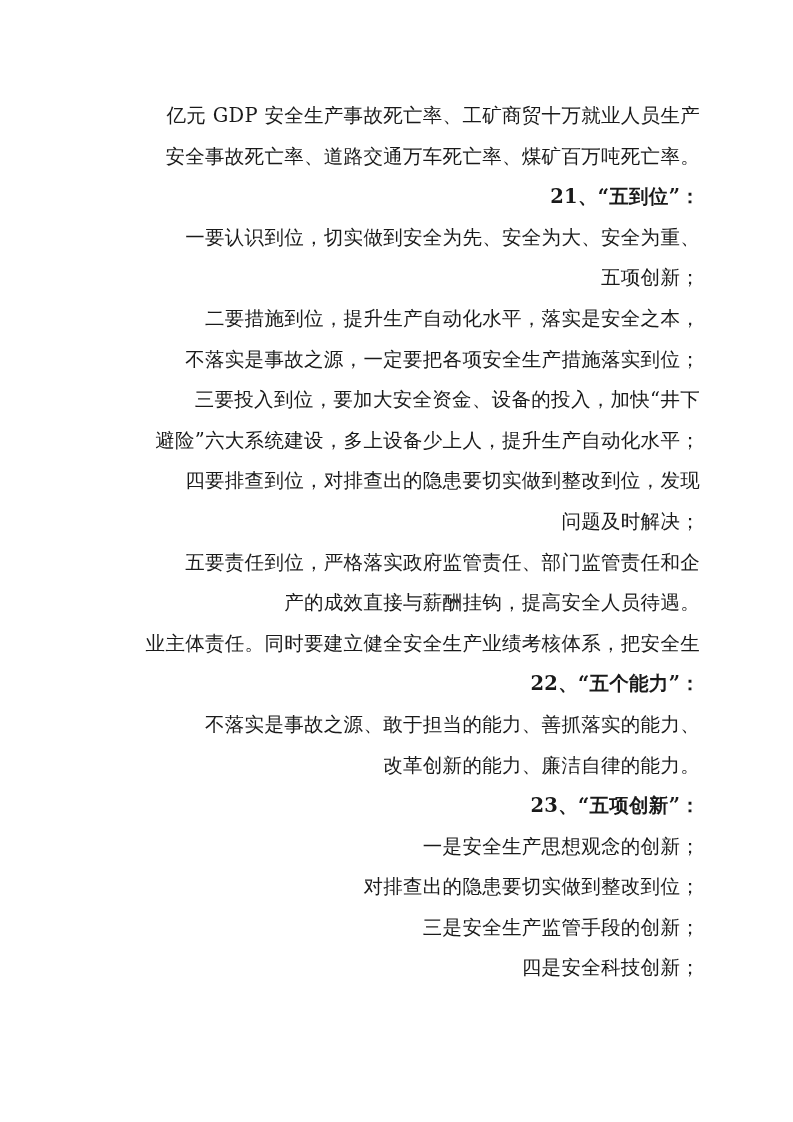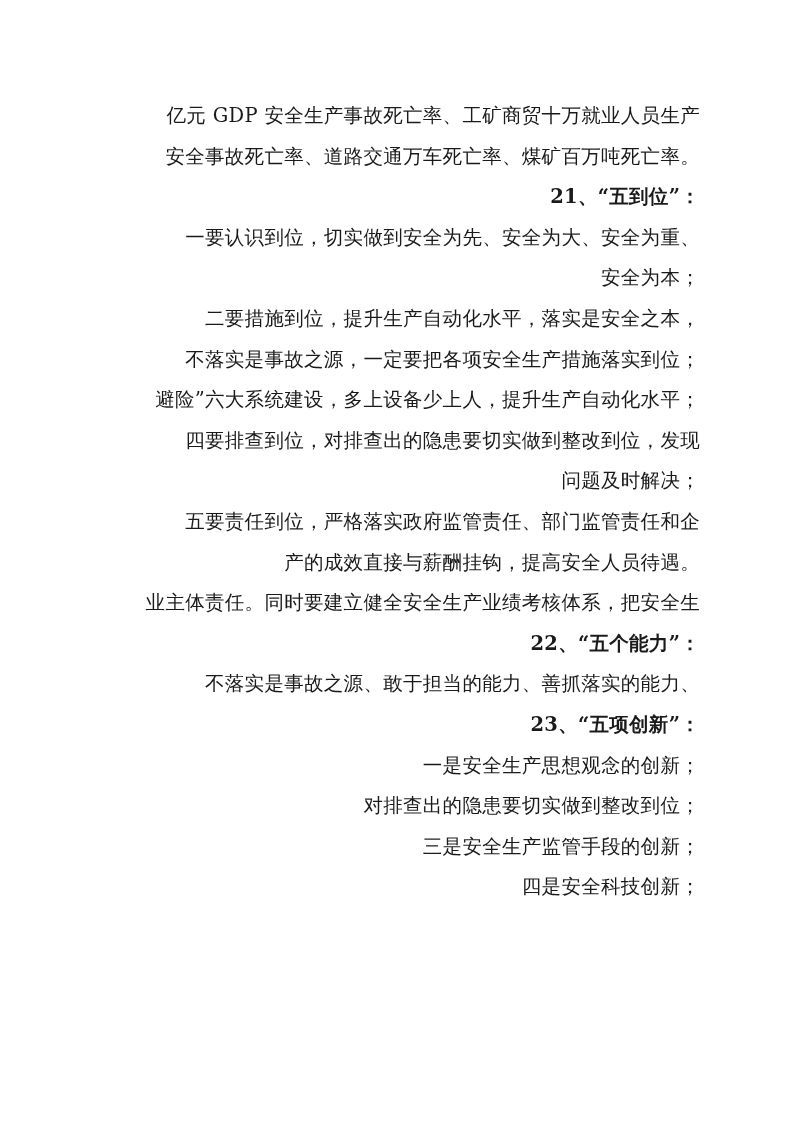--- a/index.html
+++ b/index.html
@@ -12,29 +12,31 @@
   .heading.indent { padding-left: 30px; }
 </style>
 </head>
 <body>
 
 <div class="page">
   <div class="line indent">亿元 GDP 安全生产事故死亡率、工矿商贸十万就业人员生产</div>
   <div class="line">安全事故死亡率、道路交通万车死亡率、煤矿百万吨死亡率。</div>
   <div class="line indent heading">21、“五到位”：</div>
   <div class="line indent">一要认识到位，切实做到安全为先、安全为大、安全为重、</div>
-  <div class="line">安全为本；</div>
+  <div class="line">五项创新；</div>
   <div class="line indent">二要措施到位，提升生产自动化水平，落实是安全之本，</div>
   <div class="line">不落实是事故之源，一定要把各项安全生产措施落实到位；</div>
+  <div class="line indent">三要投入到位，要加大安全资金、设备的投入，加快“井下</div>
   <div class="line">避险”六大系统建设，多上设备少上人，提升生产自动化水平；</div>
   <div class="line indent">四要排查到位，对排查出的隐患要切实做到整改到位，发现</div>
   <div class="line">问题及时解决；</div>
   <div class="line indent">五要责任到位，严格落实政府监管责任、部门监管责任和企</div>
   <div class="line">产的成效直接与薪酬挂钩，提高安全人员待遇。</div>
   <div class="line">业主体责任。同时要建立健全安全生产业绩考核体系，把安全生</div>
   <div class="line indent heading">22、“五个能力”：</div>
   <div class="line">不落实是事故之源、敢于担当的能力、善抓落实的能力、</div>
+  <div class="line">改革创新的能力、廉洁自律的能力。</div>
   <div class="line heading">23、“五项创新”：</div>
   <div class="line">一是安全生产思想观念的创新；</div>
   <div class="line">对排查出的隐患要切实做到整改到位；</div>
   <div class="line">三是安全生产监管手段的创新；</div>
   <div class="line">四是安全科技创新；</div>
 </div>
 
 </body></html>

